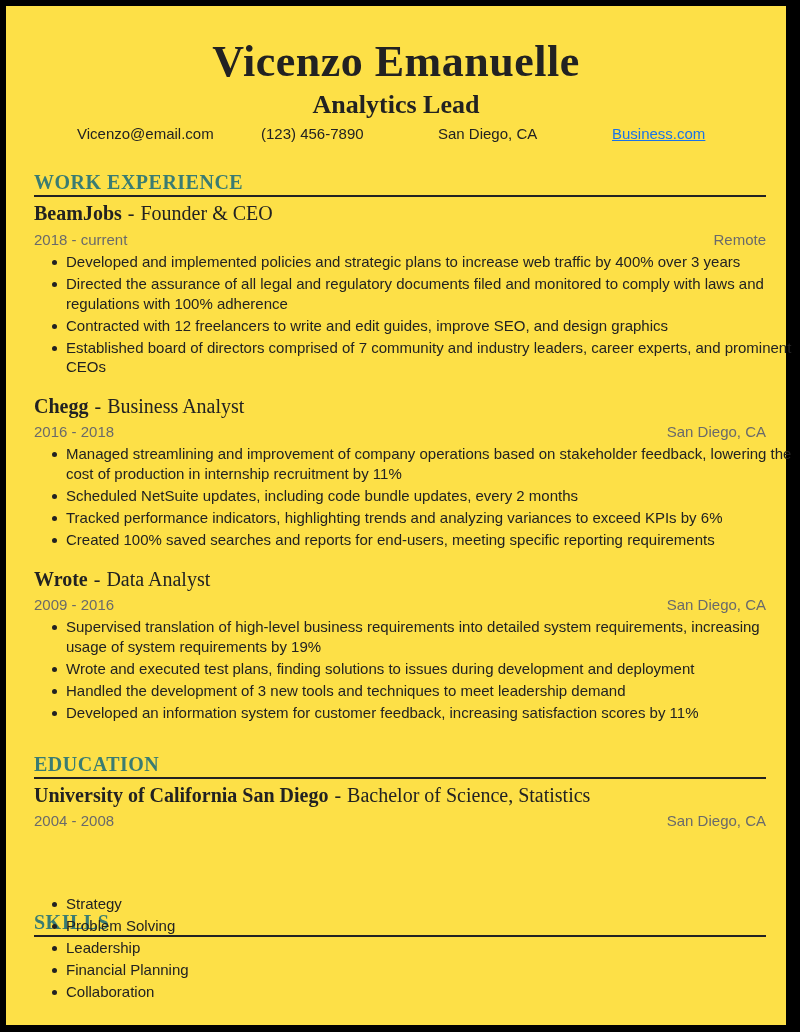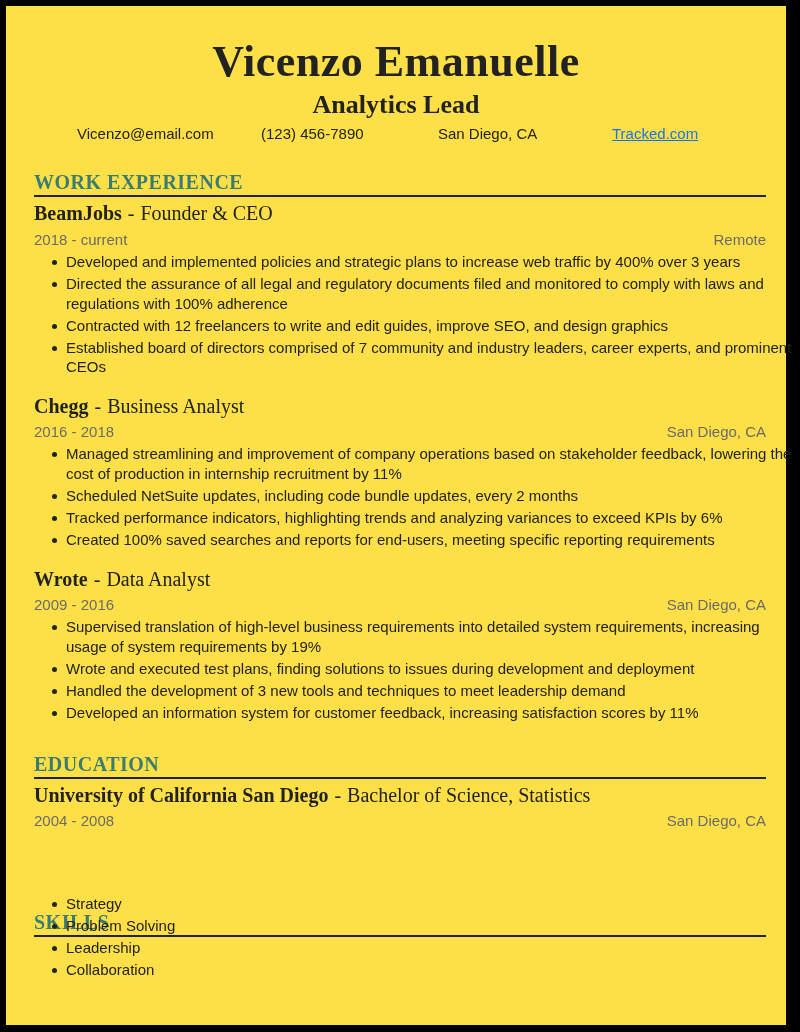--- a/index.html
+++ b/index.html
@@ -61,21 +61,21 @@
 <body>
 
 <div class="page">
 
   <div class="name serif">Vicenzo Emanuelle</div>
   <div class="title serif">Analytics Lead</div>
 
   <span class="contact" style="left:71px;">Vicenzo@email.com</span>
   <span class="contact" style="left:255px;">(123) 456-7890</span>
   <span class="contact" style="left:432px;">San Diego, CA</span>
-  <span class="contact" style="left:606px;"><a href="#">Tracked.com</a></span>
+  <span class="contact" style="left:606px;"><a href="#">Business.com</a></span>
 
   <div class="section-head serif" style="top:163px;">WORK EXPERIENCE</div>
 
   <div class="entry-head serif" style="top:196px;">
     <span class="org">BeamJobs</span><span class="sep">-</span><span>Founder &amp; CEO</span>
   </div>
   <div class="meta" style="top:225px;">
     <span class="dates">2018 - current</span>
     <span class="loc">Remote</span>
   </div>
@@ -121,16 +121,17 @@
   <div class="meta" style="top:806px;">
     <span class="dates">2004 - 2008</span>
     <span class="loc">San Diego, CA</span>
   </div>
 
   <div class="section-head serif" style="top:903px;">SKILLS</div>
   <ul class="bullets" style="top:888px;">
     <li>Strategy</li>
     <li>Problem Solving</li>
     <li>Leadership</li>
+    <li>Financial Planning</li>
     <li>Collaboration</li>
   </ul>
 
 </div>
 
 </body></html>

